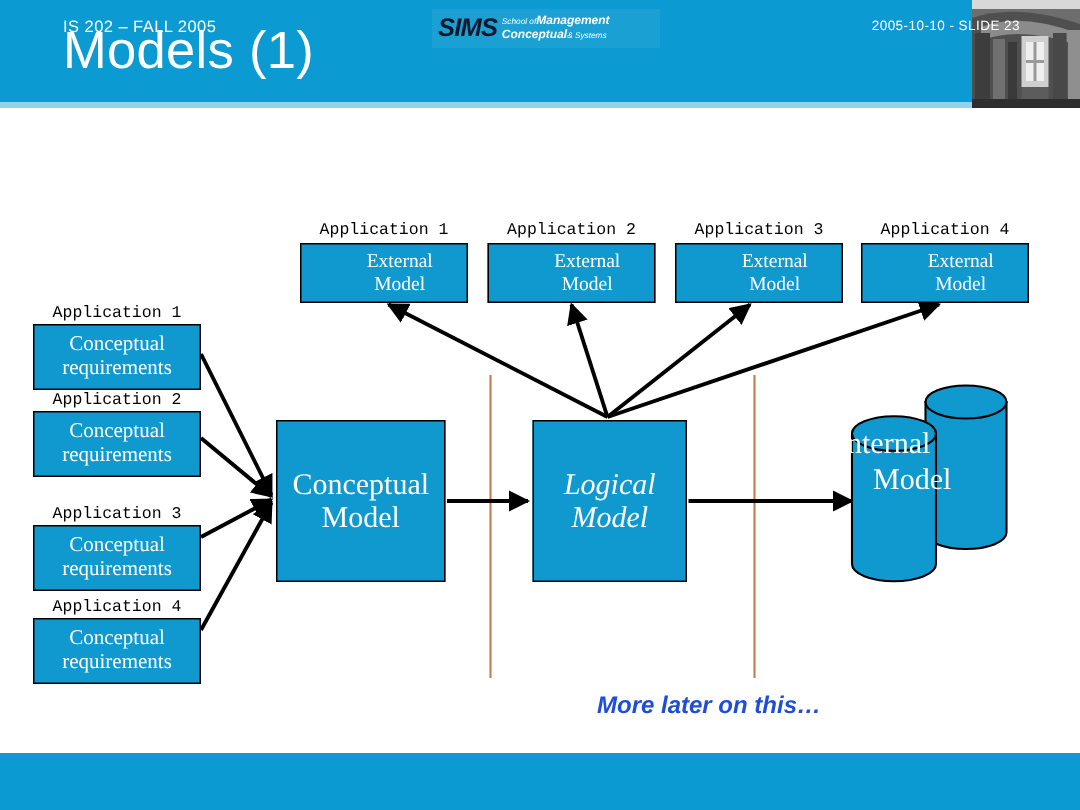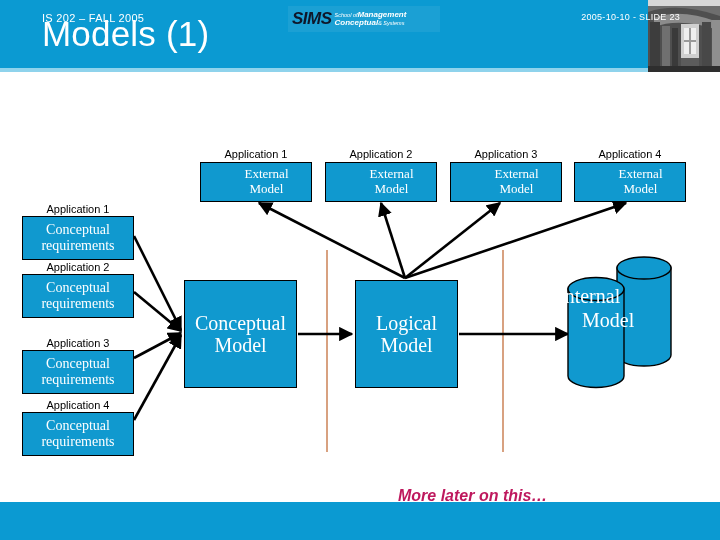--- a/index.html
+++ b/index.html
@@ -62,21 +62,21 @@
     flex-direction: column;
     align-items: center;
     justify-content: center;
     line-height: 1.12;
   }
   .box-line { display: block; white-space: nowrap; }
 
   .app-label {
     position: absolute;
     color: #000000;
-    font-family: Liberation Sans, sans-serif;
+    font-family: Liberation Mono, monospace;
     font-size: 11px;
     text-align: center;
     white-space: nowrap;
   }
 
   .ext-box { font-size: 13px; padding-left: 21px; }
   .req-box { font-size: 14px; }
   .big-box { font-size: 20px; }
 
   
@@ -94,27 +94,26 @@
     font-size: 20px;
     line-height: 1.15;
     text-align: left;
     white-space: nowrap;
   }
 
   
   #more-later {
     position: absolute;
     left: 398px; top: 462px;
-    color: #be185d;
+    color: #1d4ed8;
     font-family: "Liberation Sans", sans-serif;
     font-size: 16px;
     font-weight: bold;
     font-style: italic;
     white-space: nowrap;
-    margin-top: 25px;
   }
 
   
   #footer-band {
     position: absolute;
     left: 0; bottom: 0;
     width: 720px; height: 38px;
     background: #0b9ad2;
   }
   #footer-left {
@@ -267,21 +266,21 @@
   <div class="blue-box req-box" style="left:22px; top:412px; width:112px; height:44px;">
     <span class="box-line">Conceptual</span>
     <span class="box-line">requirements</span>
   </div>
 
   <div class="blue-box big-box" style="left:184px; top:280px; width:113px; height:108px;">
     <span class="box-line">Conceptual</span>
     <span class="box-line">Model</span>
   </div>
 
-  <div class="blue-box big-box" style="left:355px; top:280px; width:103px; height:108px;">
+  <div class="blue-box big-box" style="left:355px; top:280px; width:103px; height:108px;font-style:italic;">
     <span class="box-line">Logical</span>
     <span class="box-line">Model</span>
   </div>
 
   <svg id="cylinder-layer" viewBox="0 0 720 540">
 
     <g>
       <path d="M617 268 L617 355 A27 11 0 0 0 671 355 L671 268 Z" fill="#1099cf" stroke="#000000" stroke-width="1.4"></path>
       <ellipse cx="644" cy="268" rx="27" ry="11" fill="#1099cf" stroke="#000000" stroke-width="1.4"></ellipse>
     </g>

